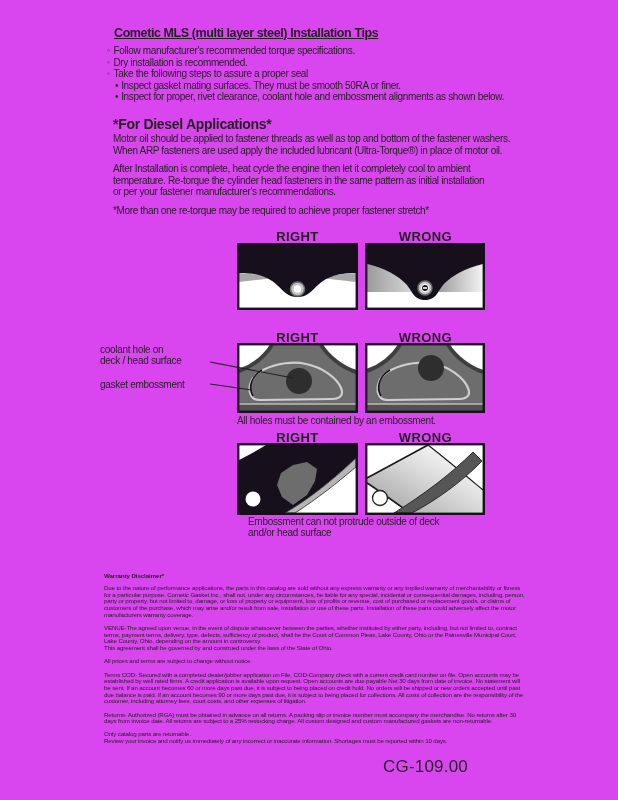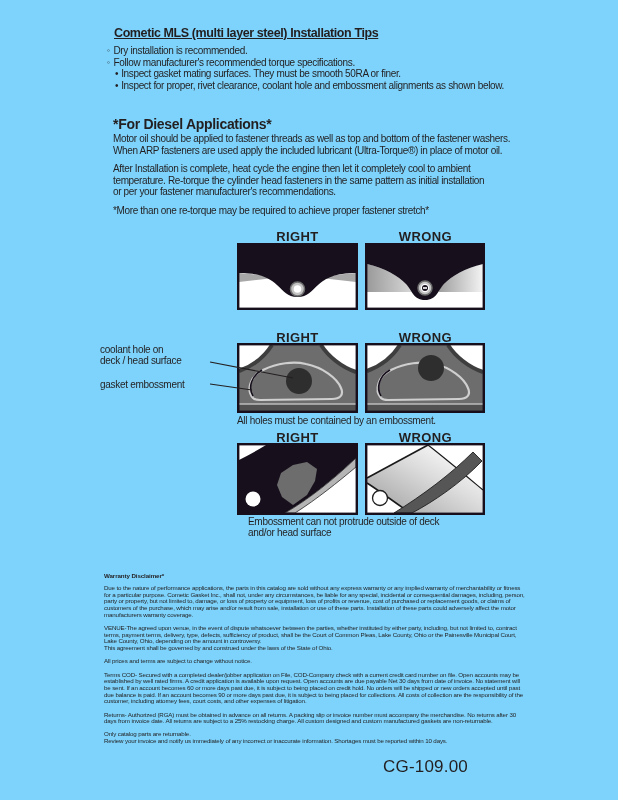--- a/index.html
+++ b/index.html
@@ -1,17 +1,17 @@
 <!DOCTYPE html>
 <html><head>
 <meta charset="utf-8">
 <style>
   html,body{margin:0;padding:0;background:#ffffff;}
   body{width:618px;height:800px;font-family:"Liberation Sans",sans-serif;color:#231f20;}
-  .sheet{position:relative;width:618px;height:800px;background:#7dd3fc;overflow:hidden;}
+  .sheet{position:relative;width:618px;height:800px;background:#d946ef;overflow:hidden;}
 
   .page-title{position:absolute;left:114px;top:26px;font-size:12.5px;font-weight:bold;
     letter-spacing:-0.4px;text-decoration:underline;}
 
   .tips{position:absolute;left:107px;top:45px;font-size:10px;letter-spacing:-0.35px;line-height:11.5px;}
   .b1,.b2{white-space:nowrap;}
   .b1::before{content:"\25E6";font-size:8px;vertical-align:1px;margin-right:4px;}
   .b2{margin-left:8px;}
   .b2::before{content:"\2022";margin-right:3px;}
 
@@ -36,22 +36,23 @@
   .footer-code{position:absolute;left:383px;top:757px;font-size:17px;letter-spacing:0.2px;}
 </style>
 </head>
 <body>
 
 <div class="sheet">
 
   <div class="page-title">Cometic MLS (multi layer steel) Installation Tips</div>
 
   <div class="tips">
+    <div class="b1">Follow manufacturer's recommended torque specifications.</div>
     <div class="b1">Dry installation is recommended.</div>
-    <div class="b1">Follow manufacturer's recommended torque specifications.</div>
+    <div class="b1">Take the following steps to assure a proper seal</div>
     <div class="b2">Inspect gasket mating surfaces.  They must be smooth 50RA or finer.</div>
     <div class="b2">Inspect for proper, rivet clearance, coolant hole and embossment alignments as shown below.</div>
   </div>
 
   <div class="diesel-heading">*For Diesel Applications*</div>
   <div class="para p1">Motor oil should be applied to fastener threads as well as top and bottom of the fastener washers.
 When ARP fasteners are used apply the included lubricant (Ultra-Torque®) in place of motor oil.</div>
   <div class="para p2">After Installation is complete, heat cycle the engine then let it completely cool to ambient
 temperature. Re-torque the cylinder head fasteners in the same pattern as initial installation
 or per your fastener manufacturer's recommendations.</div>

